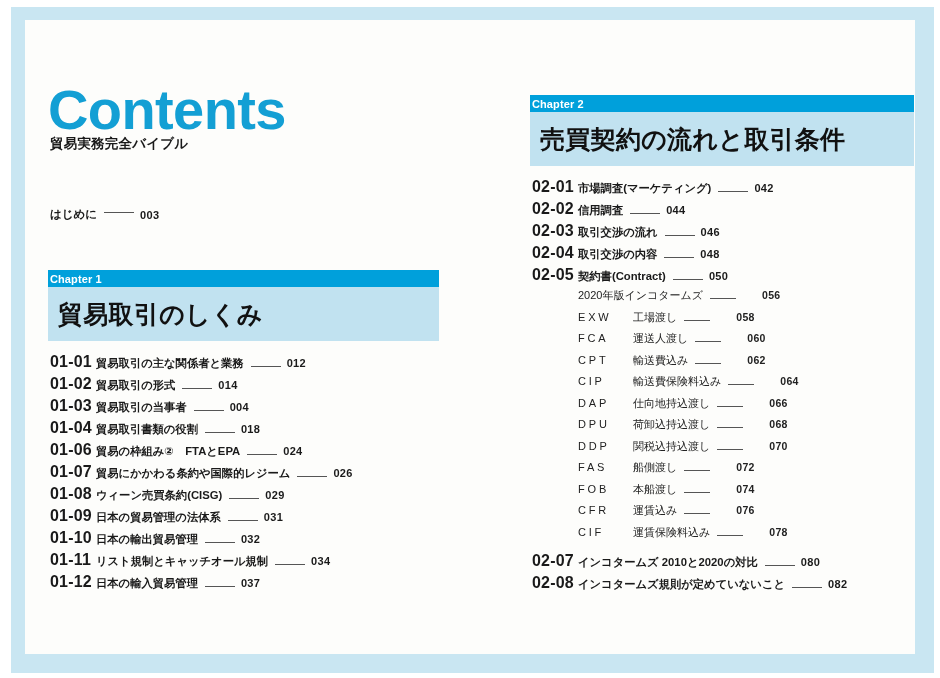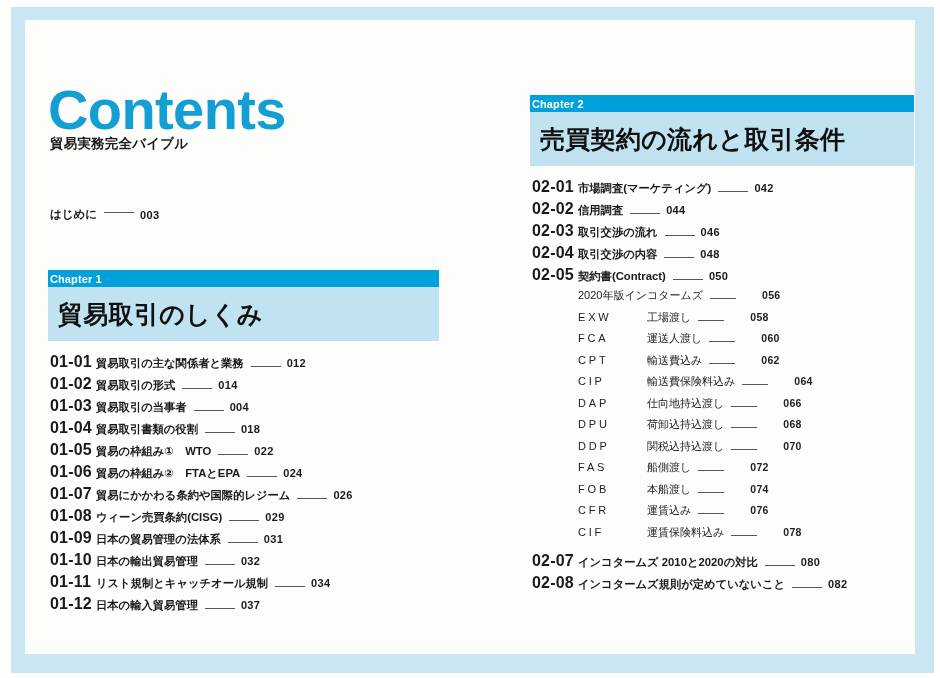--- a/index.html
+++ b/index.html
@@ -132,21 +132,21 @@
     color: #222;
     height: 21.5px;
     padding-left: 46px;
   }
   .toc-sub .code {
     flex: 0 0 auto;
     letter-spacing: 2.8px;
     font-size: 11px;
     min-width: 44px;
   }
-  .toc-sub .desc { margin-left: 25px; white-space: nowrap; }
+  .toc-sub .desc { margin-left: 11px; white-space: nowrap; }
   .toc-sub .pg { font-weight: bold; font-size: 10.5px; padding-left: 20px; }
   .toc-sub.plain { padding-left: 46px; }
 </style>
 </head>
 <body>
 
 <div id="root">
   <div class="frame"></div>
   <div class="page">
 
@@ -187,26 +187,20 @@
             <span class="num">01-03</span>
             <span class="ttl">貿易取引の当事者</span>
             <span class="leader"></span>
             <span class="pg">004</span>
           </div>
           <div class="toc-row">
             <span class="num">01-04</span>
             <span class="ttl">貿易取引書類の役割</span>
             <span class="leader"></span>
             <span class="pg">018</span>
-          </div>
-          <div class="toc-row">
-            <span class="num">01-05</span>
-            <span class="ttl">貿易の枠組み①　WTO</span>
-            <span class="leader"></span>
-            <span class="pg">022</span>
           </div>
           <div class="toc-row">
             <span class="num">01-06</span>
             <span class="ttl">貿易の枠組み②　FTAとEPA</span>
             <span class="leader"></span>
             <span class="pg">024</span>
           </div>
           <div class="toc-row">
             <span class="num">01-07</span>
             <span class="ttl">貿易にかかわる条約や国際的レジーム</span>

